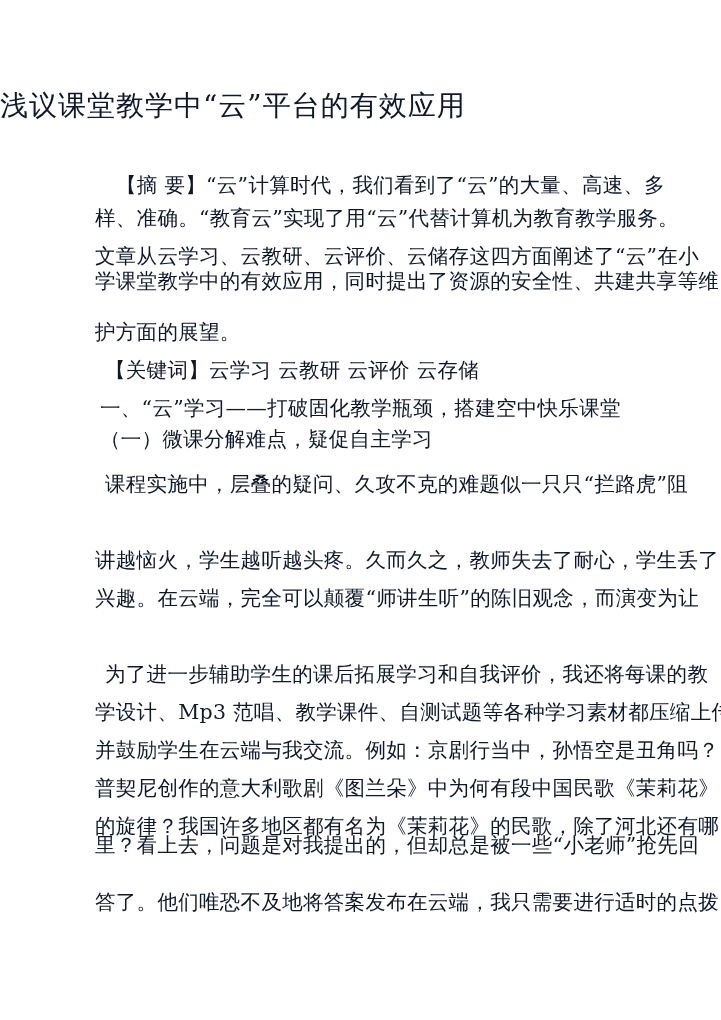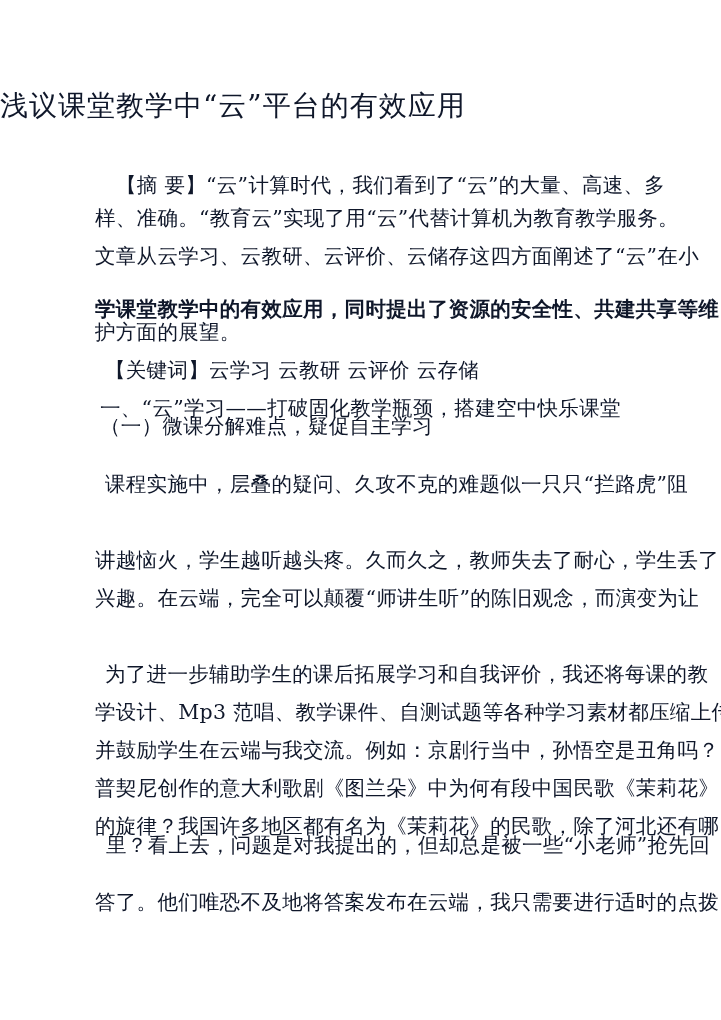--- a/index.html
+++ b/index.html
@@ -50,34 +50,34 @@
 </head>
 <body>
 
 <div class="page">
 
   <div class="title">浅议课堂教学中“云”平台的有效应用</div>
 
   <div class="line ind2" style="top:172px;">【摘 要】“云”计算时代，我们看到了“云”的大量、高速、多</div>
   <div class="line" style="top:205px;">样、准确。“教育云”实现了用“云”代替计算机为教育教学服务。</div>
   <div class="line" style="top:243px;">文章从云学习、云教研、云评价、云储存这四方面阐述了“云”在小</div>
-  <div class="line" style="top:296px;font-weight:bold;">学课堂教学中的有效应用，同时提出了资源的安全性、共建共享等维</div>
+  <div class="line" style="top:268px;">学课堂教学中的有效应用，同时提出了资源的安全性、共建共享等维</div>
   <div class="line" style="top:319px;">护方面的展望。</div>
 
   <div class="line ind1" style="top:357px;">【关键词】云学习 云教研 云评价 云存储</div>
 
   <div class="line ind0" style="top:395px;">一、“云”学习——打破固化教学瓶颈，搭建空中快乐课堂</div>
 
-  <div class="line ind0" style="top:413px;">（一）微课分解难点，疑促自主学习</div>
+  <div class="line ind0" style="top:426px;">（一）微课分解难点，疑促自主学习</div>
 
   <div class="line ind1" style="top:471px;">课程实施中，层叠的疑问、久攻不克的难题似一只只“拦路虎”阻</div>
   <div class="line" style="top:547px;">讲越恼火，学生越听越头疼。久而久之，教师失去了耐心，学生丢了</div>
   <div class="line" style="top:585px;">兴趣。在云端，完全可以颠覆“师讲生听”的陈旧观念，而演变为让</div>
 
   <div class="line ind1" style="top:661px;">为了进一步辅助学生的课后拓展学习和自我评价，我还将每课的教</div>
   <div class="line" style="top:699px;">学设计、Mp3 范唱、教学课件、自测试题等各种学习素材都压缩上传，</div>
   <div class="line" style="top:737px;">并鼓励学生在云端与我交流。例如：京剧行当中，孙悟空是丑角吗？</div>
   <div class="line" style="top:775px;">普契尼创作的意大利歌剧《图兰朵》中为何有段中国民歌《茉莉花》</div>
   <div class="line" style="top:813px;">的旋律？我国许多地区都有名为《茉莉花》的民歌，除了河北还有哪</div>
-  <div class="line" style="top:832px;margin-left:11px;">里？看上去，问题是对我提出的，但却总是被一些“小老师”抢先回</div>
+  <div class="line" style="top:832px;">里？看上去，问题是对我提出的，但却总是被一些“小老师”抢先回</div>
   <div class="line" style="top:889px;">答了。他们唯恐不及地将答案发布在云端，我只需要进行适时的点拨</div>
 
 </div>
 
 </body></html>

